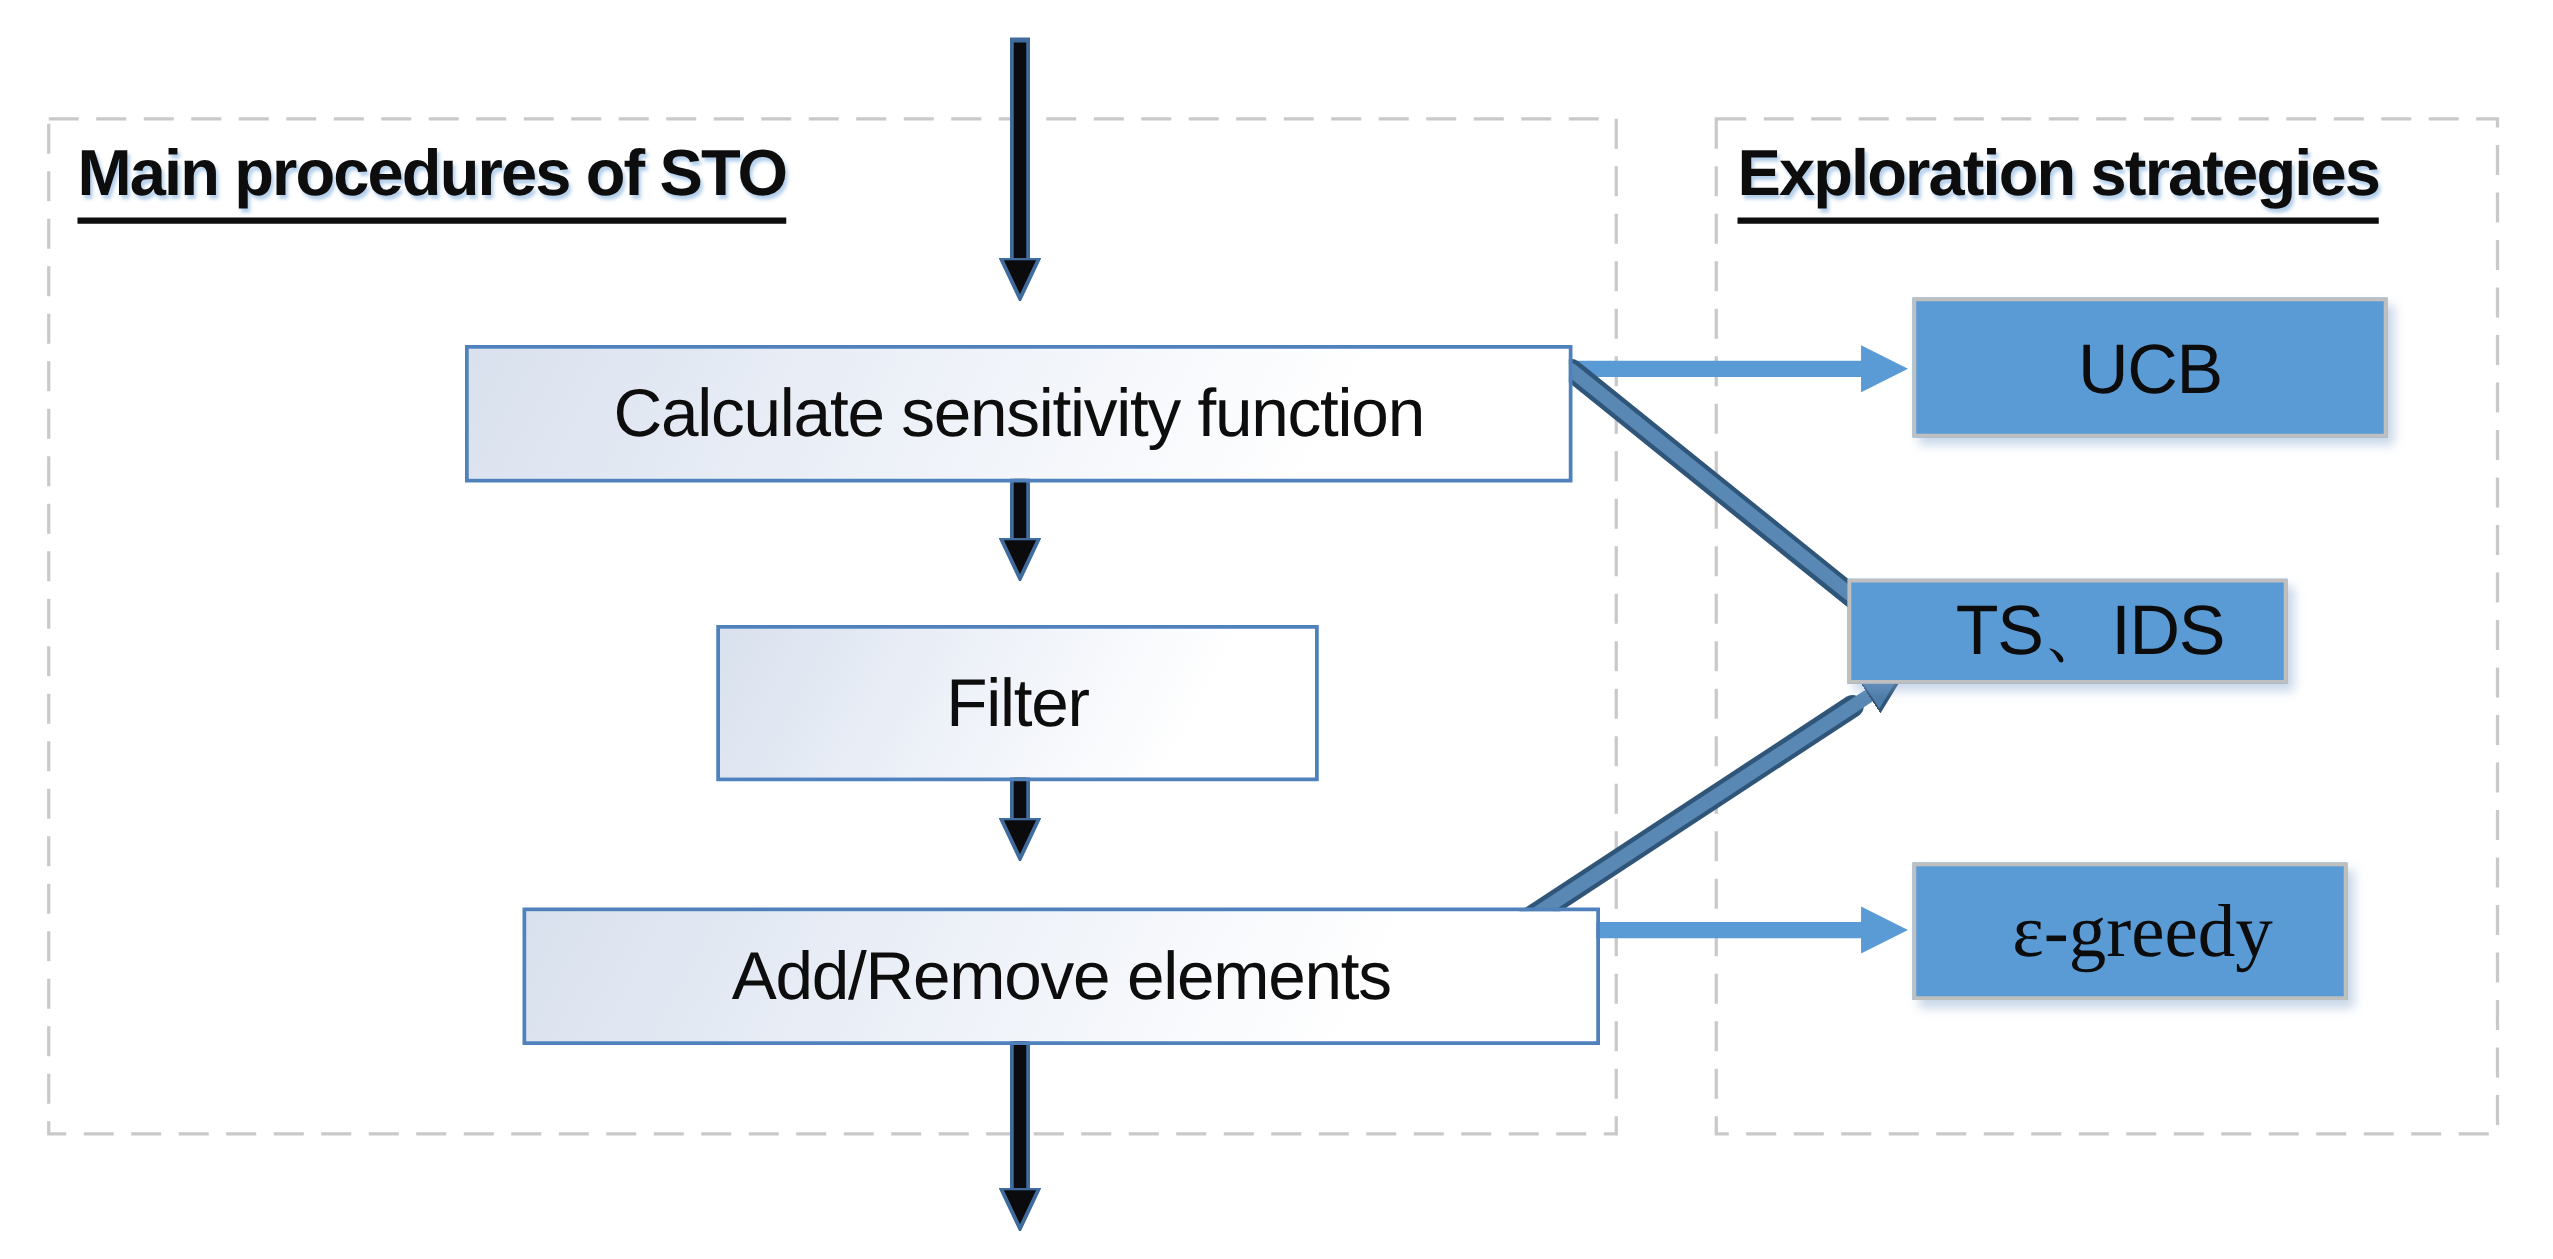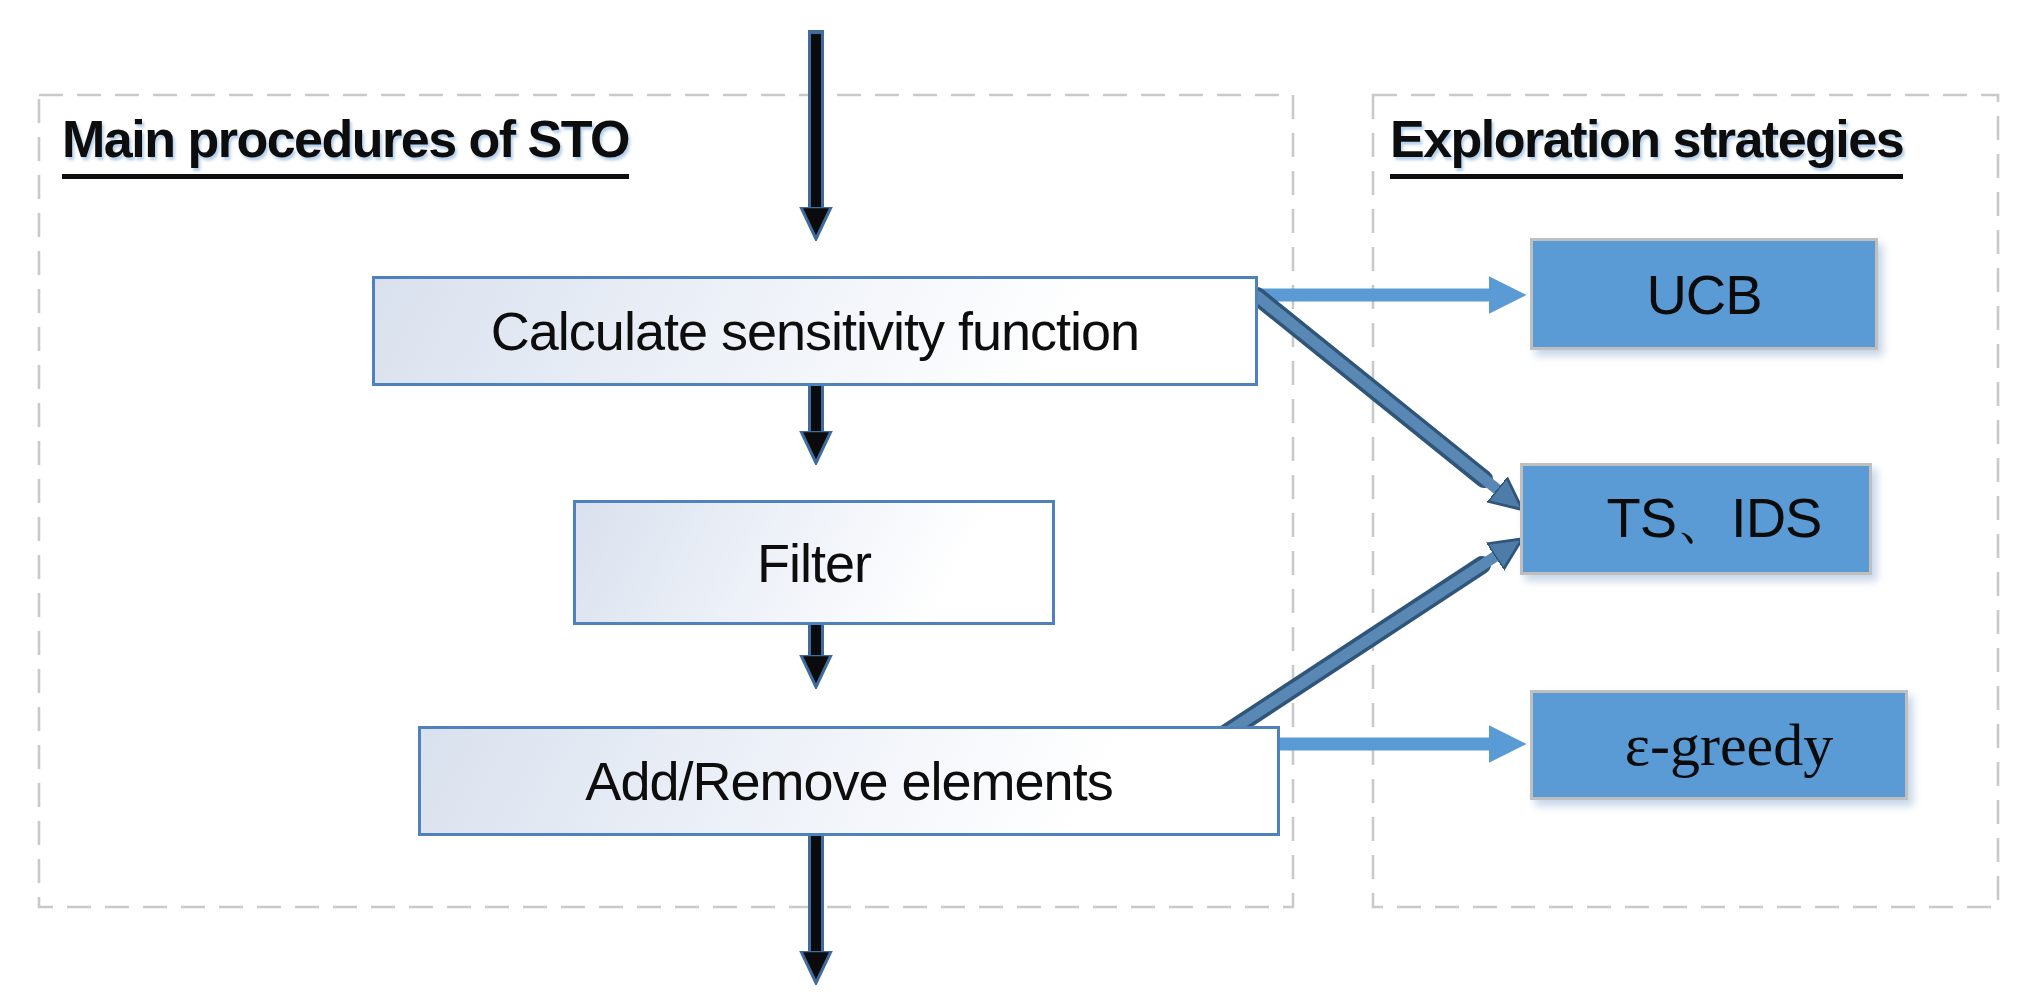--- a/index.html
+++ b/index.html
@@ -55,24 +55,24 @@
     background: #5b9bd5;
     box-shadow: 5px 6px 8px rgba(130,165,205,0.45);
     display: flex;
     align-items: center;
     justify-content: center;
     font-size: 56px;
     letter-spacing: -1px;
     color: #0c0c0c;
     white-space: nowrap;
   }
-  .box-ucb { left: 1530px; top: 238px; width: 348px; height: 112px; }
-  .box-ts  { left: 1520px; top: 463px; width: 352px; height: 112px; padding-left: 36px; }
+  .box-ucb { left: 1530px; top: 238px; width: 380px; height: 112px; }
+  .box-ts  { left: 1478px; top: 463px; width: 352px; height: 84px; padding-left: 36px; }
   .box-eps {
-    left: 1530px; top: 690px; width: 378px; height: 110px;
+    left: 1530px; top: 690px; width: 348px; height: 110px;
     font-family: "Liberation Serif", "DejaVu Serif", serif;
     font-size: 60px;
     letter-spacing: 0;
     padding-left: 20px;
   }
 </style>
 </head>
 <body>
 
 <div class="stage">

